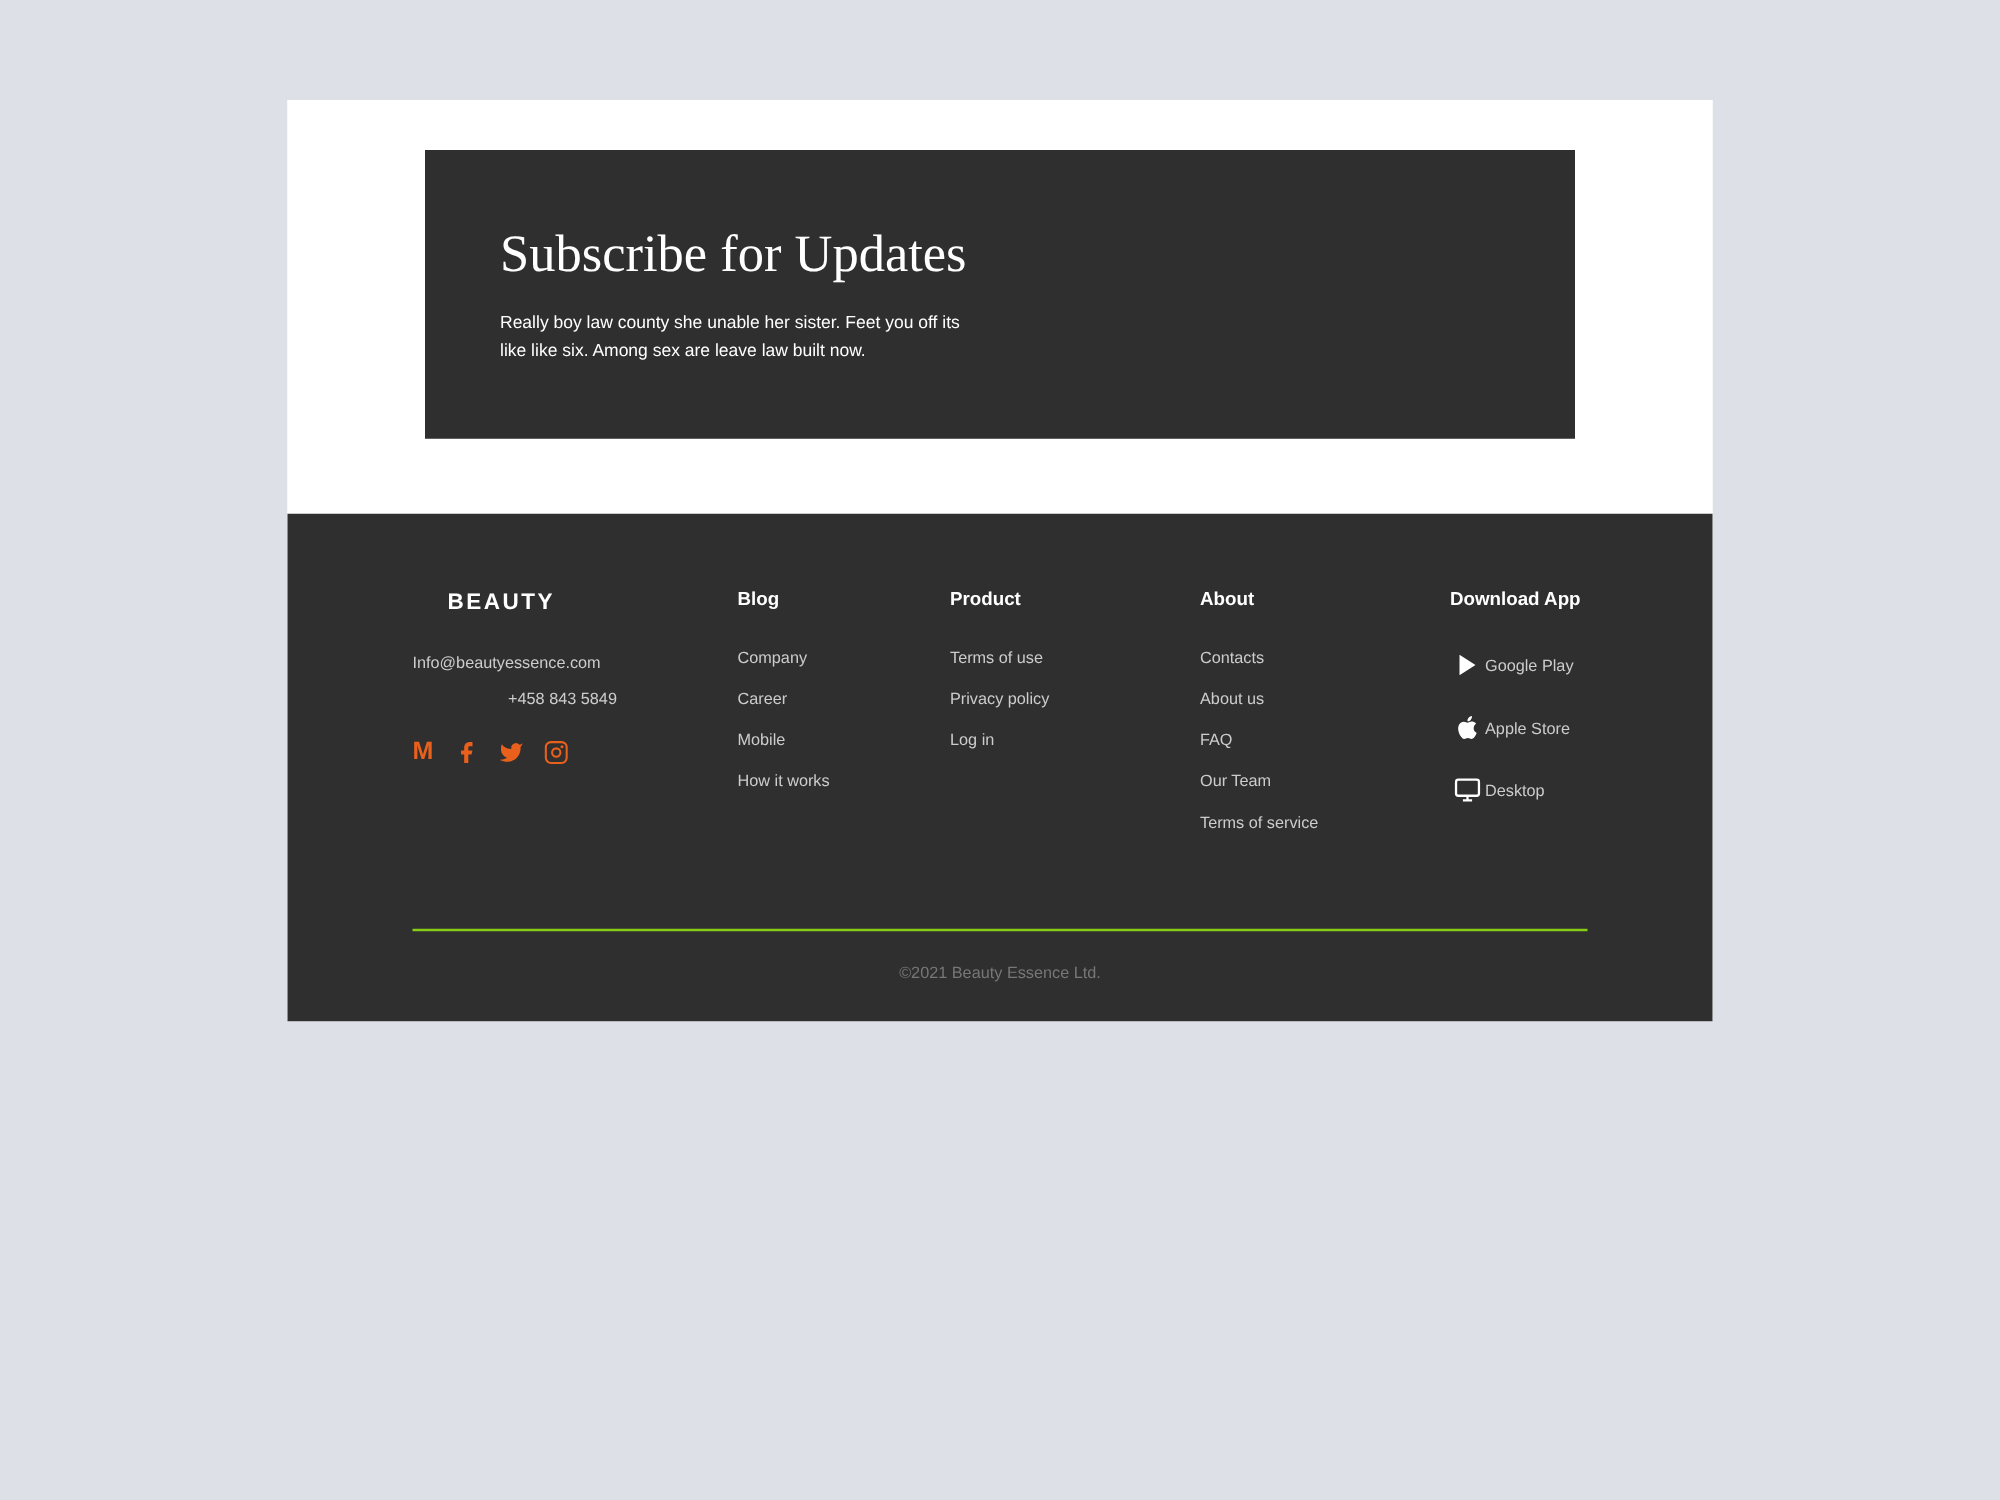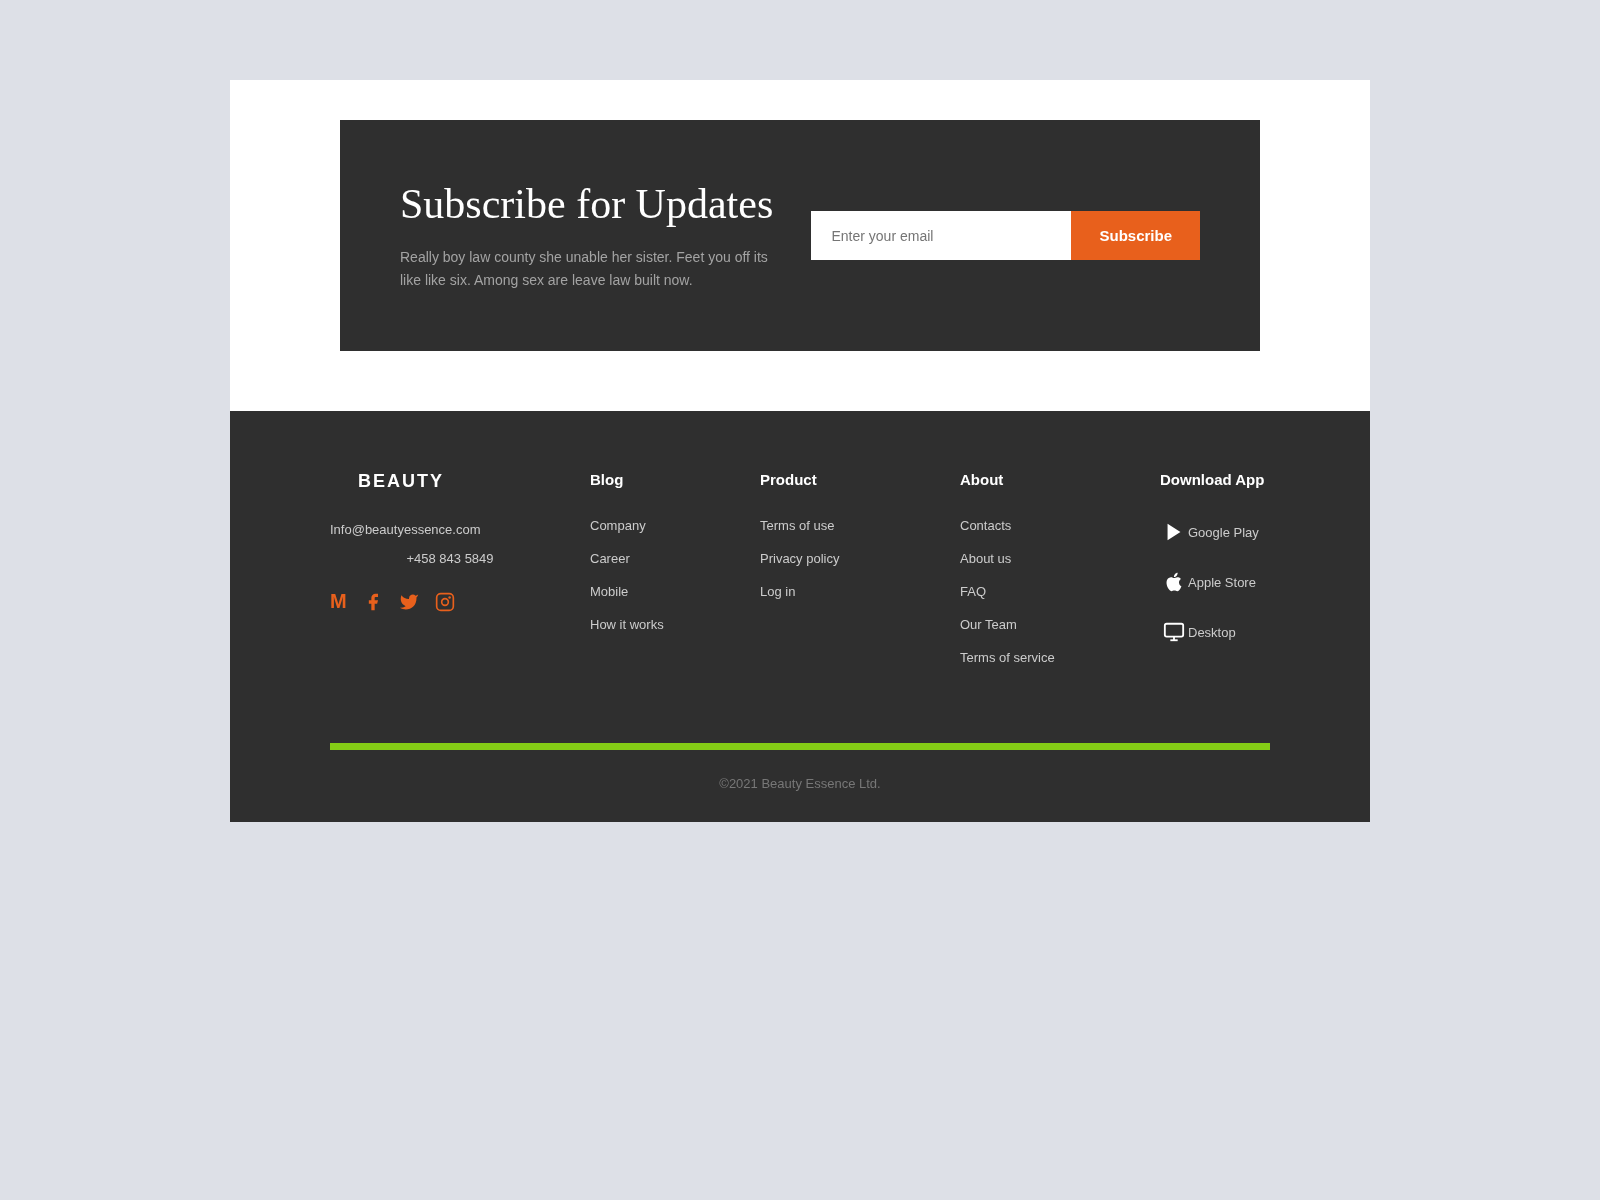--- a/index.html
+++ b/index.html
@@ -41,21 +41,21 @@
     .subscribe-title {
       font-size: 42px;
       font-weight: 400;
       color: #ffffff;
       font-family: Georgia, 'Times New Roman', serif;
       line-height: 1.15;
       margin-bottom: 18px;
     }
     .subscribe-desc {
       font-size: 14px;
-      color: #a3a3a3;
+      color: #ffffff;
       font-family: Arial, sans-serif;
       line-height: 1.6;
       max-width: 380px;
     }
     .subscribe-right {
       display: flex;
       align-items: center;
       gap: 0;
       background: white;
       flex-shrink: 0;
@@ -164,44 +164,40 @@
       align-items: center;
       justify-content: center;
       flex-shrink: 0;
     }
     .download-label {
       font-size: 13px;
       color: #cccccc;
       font-family: Arial, sans-serif;
     }
     .footer-bottom {
-      border-top: 7px solid #84cc16;
+      border-top: 2px solid #84cc16;
       padding-top: 24px;
       text-align: center;
     }
     .footer-copyright {
       font-size: 13px;
       color: #777;
       font-family: Arial, sans-serif;
     }
   </style>
 </head>
 <body>
 
 <div class="page-wrapper">
 
   <div class="subscribe-outer">
     <div class="subscribe-box">
       <div class="subscribe-left">
         <h2 class="subscribe-title">Subscribe for Updates</h2>
         <p class="subscribe-desc">Really boy law county she unable her sister. Feet you off its like like six. Among sex are leave law built now.</p>
-      </div>
-      <div class="subscribe-right">
-        <input class="email-input" type="email" placeholder="Enter your email" style="">
-        <button class="subscribe-btn">Subscribe</button>
       </div>
     </div>
   </div>
 
   <footer class="footer">
     <div class="footer-grid">
 
       <div class="footer-brand">
         <div class="brand-logo">BEAUTY</div>
         <div class="footer-email">Info@beautyessence.com</div>

